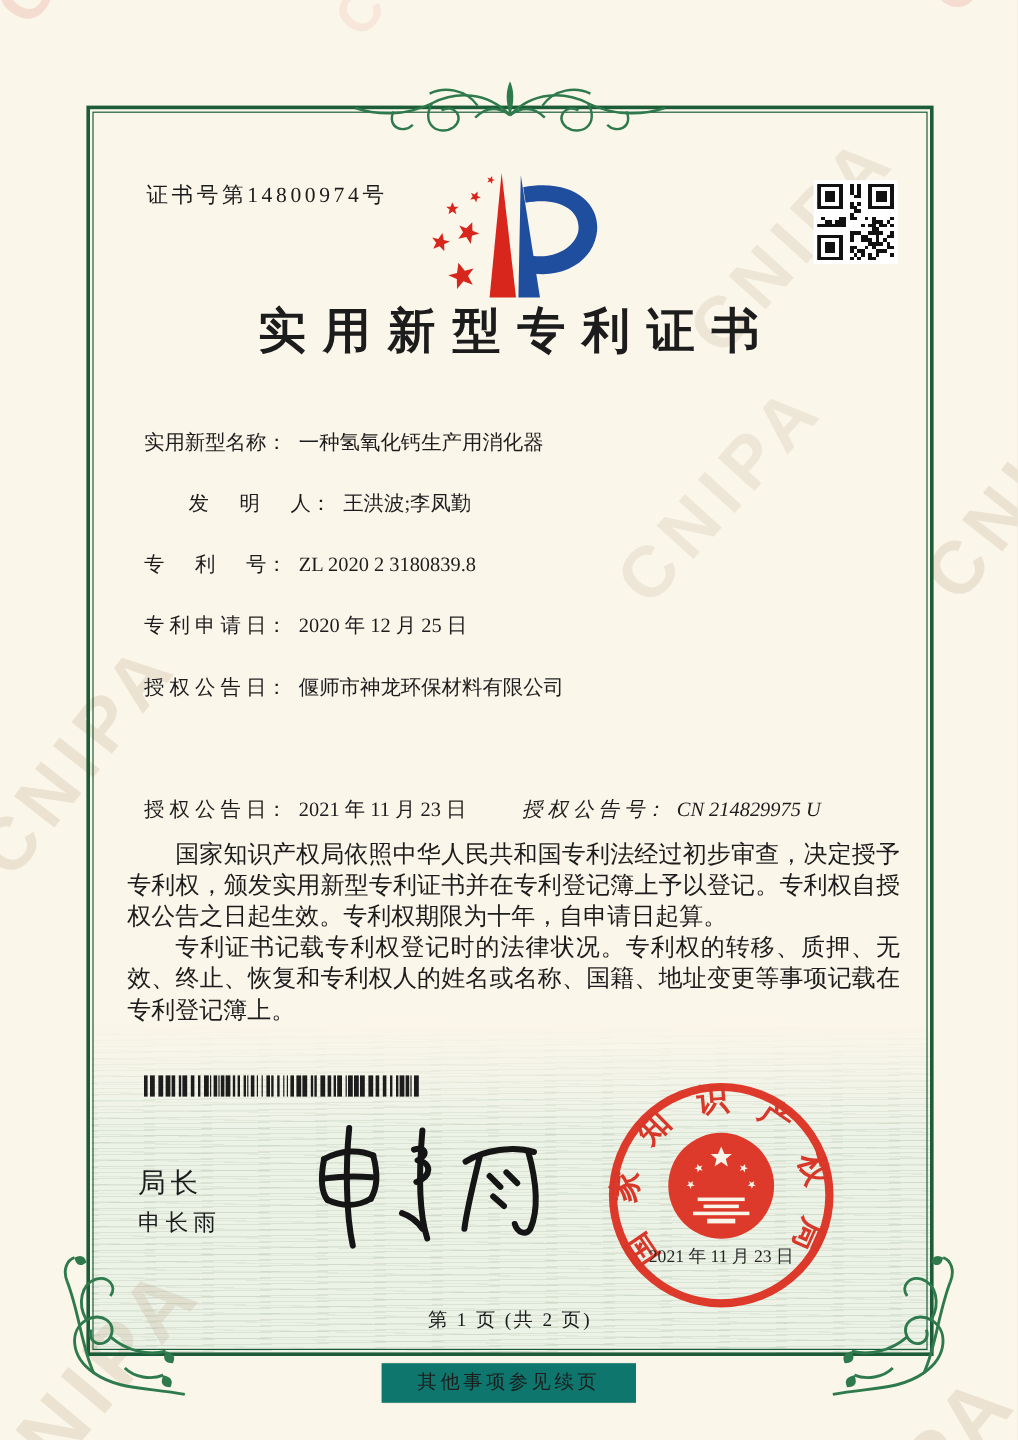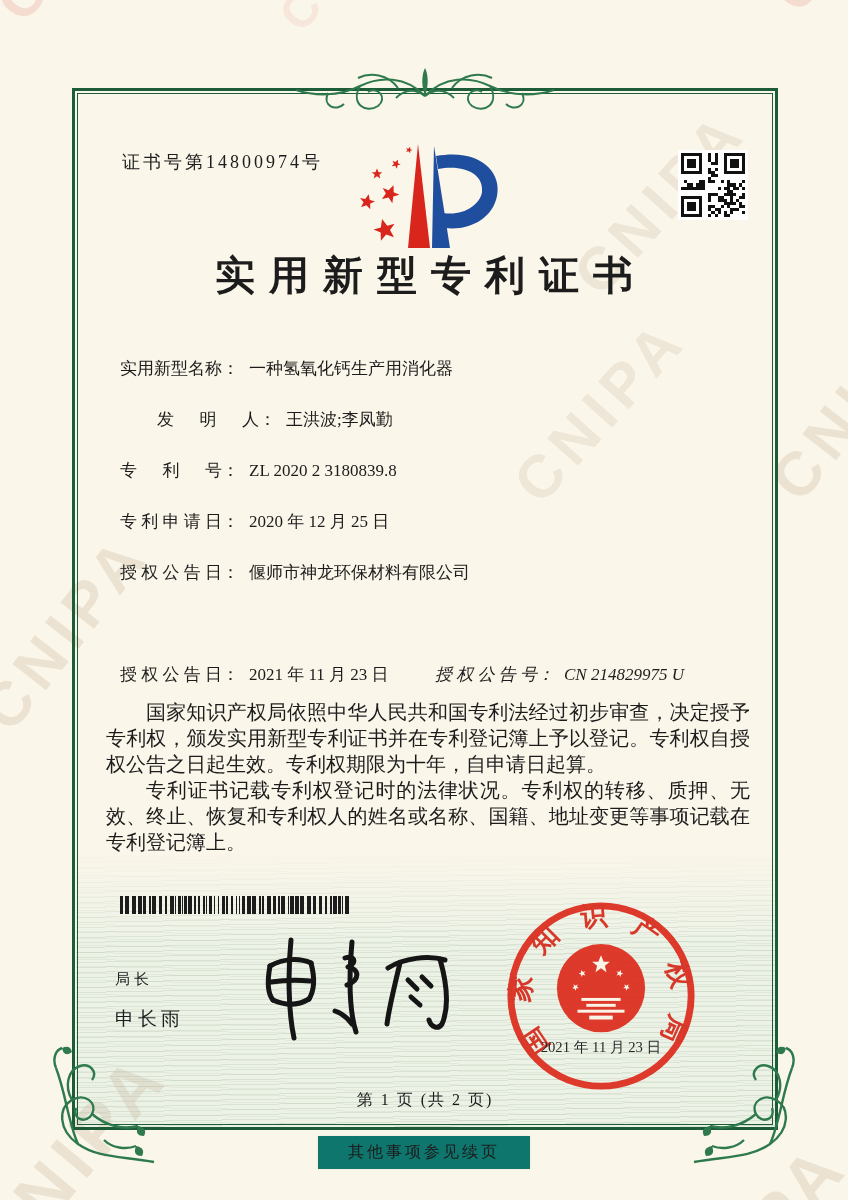--- a/index.html
+++ b/index.html
@@ -50,21 +50,21 @@
   .colon{display:inline-block;margin-right:10px;}
   .grant-no{position:absolute;left:315px;top:0;white-space:nowrap;font-style:italic;}
   
   .paras{
     position:absolute;left:106px;top:699px;width:644px;
     font-size:20px;line-height:26px;text-align:justify;
   }
   .paras p{margin:0;text-indent:2em;}
   
   .barcode{position:absolute;left:120px;top:896px;}
-  .director-title{position:absolute;left:115px;top:970px;font-size:15px;letter-spacing:4px;}
+  .director-title{position:absolute;left:115px;top:970px;font-size:23px;letter-spacing:4px;}
   .director-name{position:absolute;left:115px;top:1006px;font-size:19px;letter-spacing:4px;}
   .signature{position:absolute;left:248px;top:928px;}
   .seal{position:absolute;left:503px;top:898px;}
   .page-info{
     position:absolute;left:72px;top:1090px;width:706px;text-align:center;
     font-size:16px;letter-spacing:2px;
   }
   .footer-note{
     position:absolute;left:424px;top:1136px;transform:translateX(-50%);
     background:#0f766e;padding:6px 30px;font-size:16px;letter-spacing:3px;

